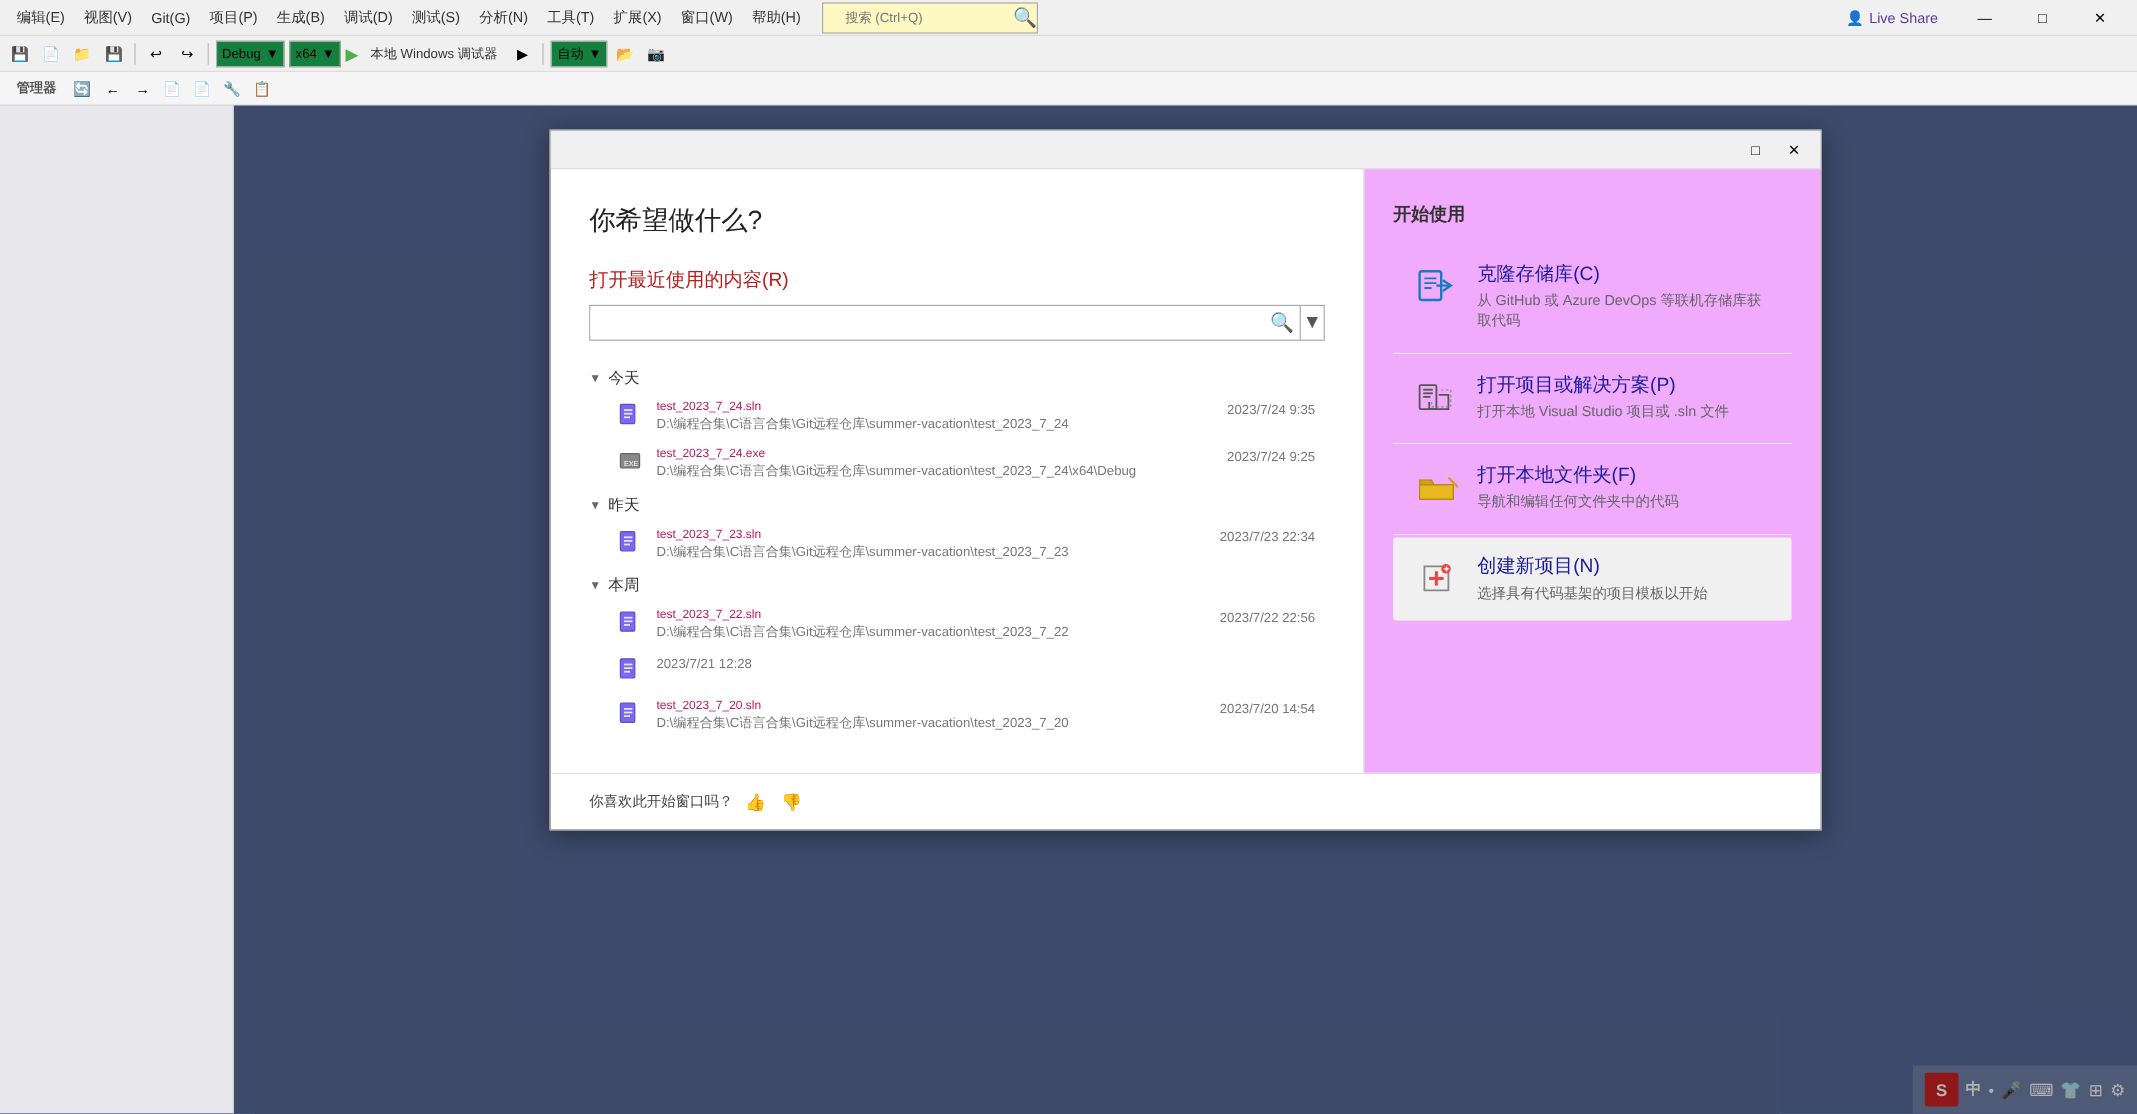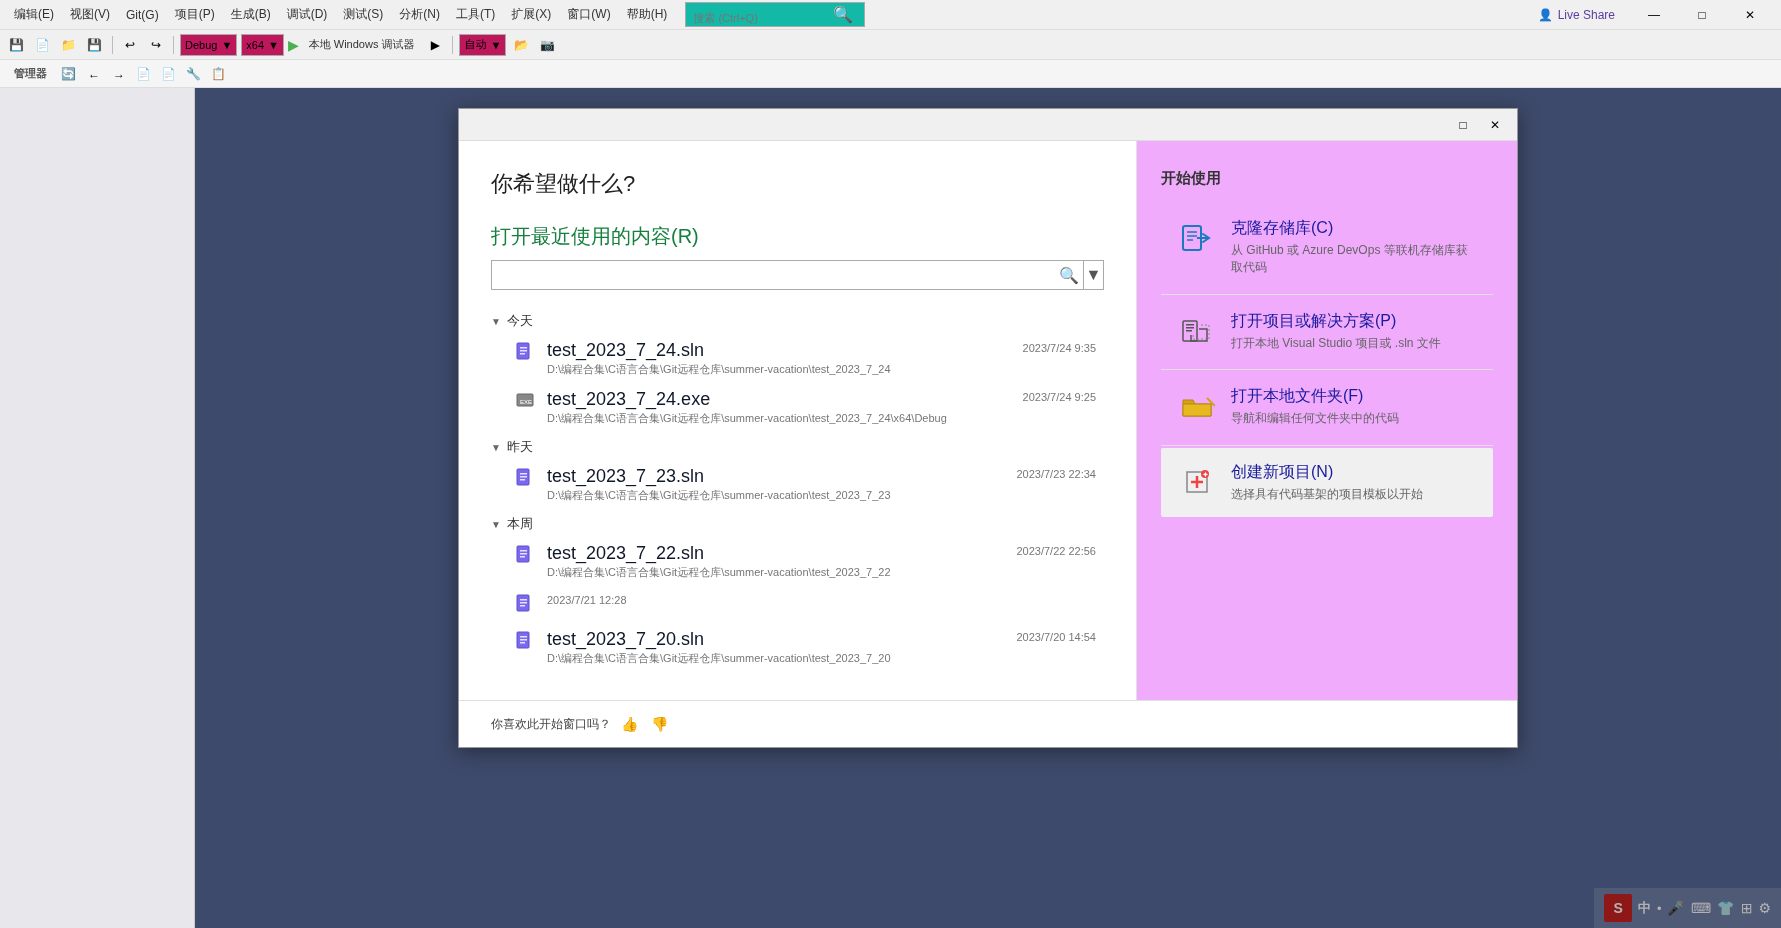--- a/index.html
+++ b/index.html
@@ -31,24 +31,24 @@
     }
     .menu-item {
       font-size: 12px;
       color: #333;
       padding: 2px 6px;
       cursor: pointer;
       white-space: nowrap;
     }
     .search-box {
       display: flex;
-      align-items: flex-end;
+      align-items: center;
       border: 1px solid #aaa;
-      background: #14b8a6;
-      padding: 2px 7px;
+      background: #fef9c3;
+      padding: 2px 18px;
       width: 180px;
       margin: 0 8px;
     }
     .search-box input {
       border: none;
       outline: none;
       font-size: 11px;
       width: 140px;
       background: transparent;
     }
@@ -103,21 +103,21 @@
     }
     .toolbar-sep {
       width: 1px;
       height: 18px;
       background: #bbb;
       margin: 0 2px;
     }
     .toolbar-dropdown {
       height: 22px;
       border: 1px solid #aaa;
-      background: #be185d;
+      background: #15803d;
       font-size: 11px;
       padding: 0 4px;
       cursor: pointer;
       display: flex;
       align-items: center;
       gap: 4px;
     }
     .run-btn {
       display: flex;
       gap: 4px;
@@ -233,22 +233,22 @@
     }
 
     .dialog-title {
       font-size: 22px;
       font-weight: normal;
       color: #222;
       margin-bottom: 24px;
     }
 
     .section-title {
-      font-size: 20px;
-      color: #15803d;
+      font-size: 16px;
+      color: #b91c1c;
       margin-bottom: 10px;
       font-weight: normal;
     }
 
     .right-section-title {
       font-size: 15px;
       font-weight: bold;
       color: #333;
       margin-bottom: 16px;
     }
@@ -311,22 +311,22 @@
     .file-icon {
       width: 24px;
       height: 24px;
       margin-right: 8px;
       flex-shrink: 0;
       margin-top: 1px;
     }
     .file-icon svg { width: 20px; height: 20px; }
     .file-info { flex: 1; min-width: 0; }
     .file-name {
-      font-size: 18px;
-      color: #0f172a;
+      font-size: 10px;
+      color: #be185d;
       text-decoration: none;
     }
     .file-path {
       font-size: 11px;
       color: #777;
       white-space: nowrap;
       overflow: hidden;
       text-overflow: ellipsis;
       margin-top: 1px;
     }

